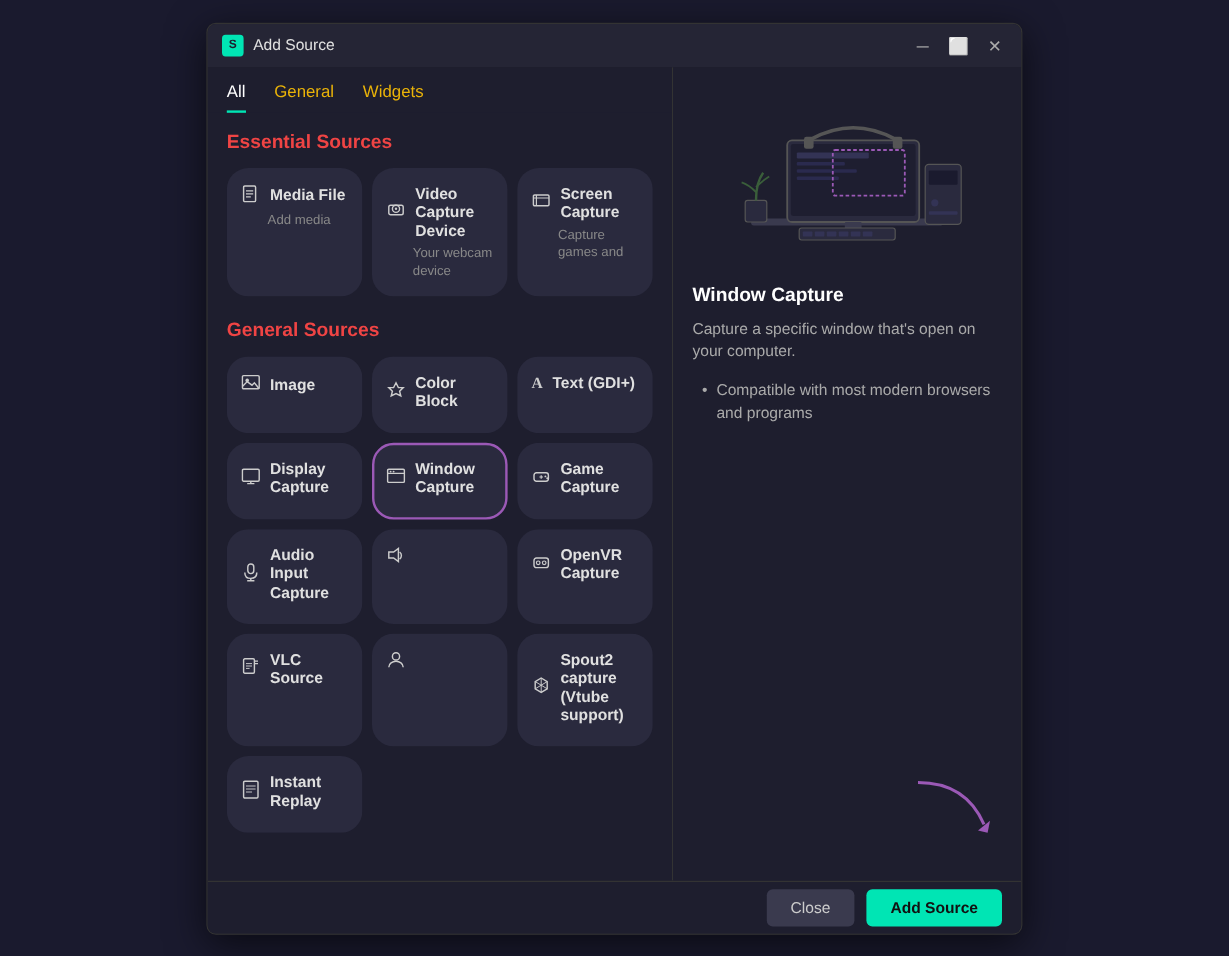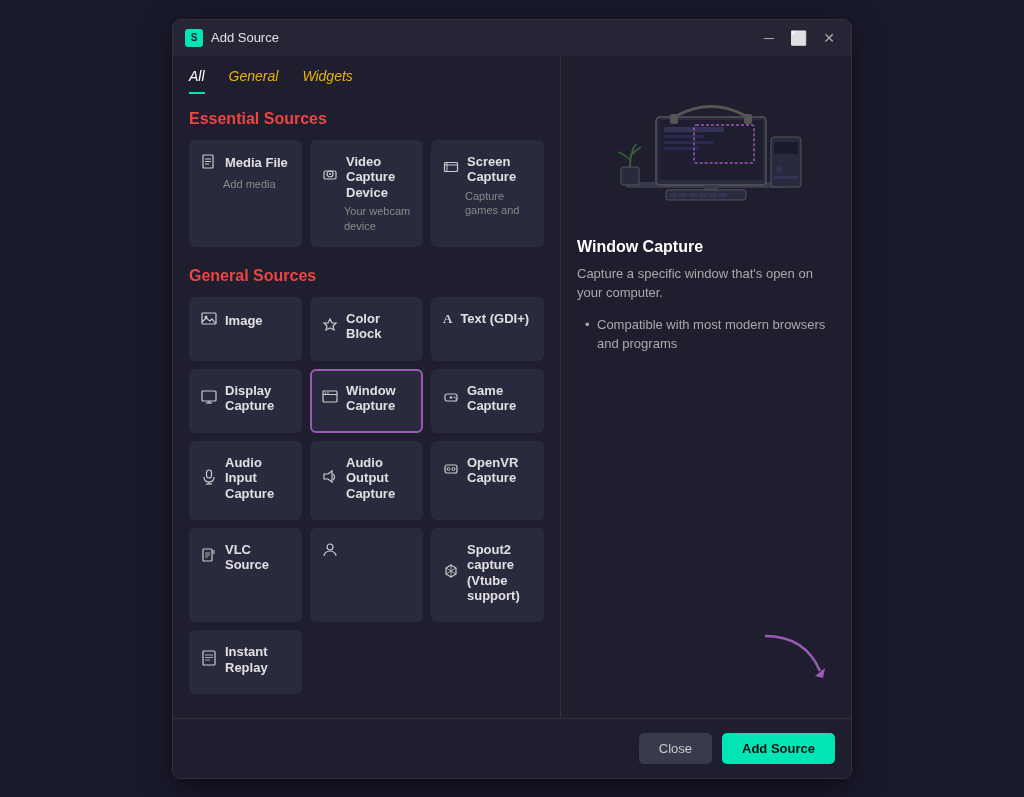--- a/index.html
+++ b/index.html
@@ -82,21 +82,20 @@
       overflow: hidden;
       border-right: 1px solid #333;
     }
 
     .tabs {
       display: flex;
       padding: 12px 16px 0;
       gap: 24px;
       background: #1e1e2e;
       flex-shrink: 0;
-      font-style: italic;
     }
     .tab {
       color: #eab308;
       font-size: 14px;
       cursor: pointer;
       padding-bottom: 8px;
       border-bottom: 2px solid transparent;
     }
     .tab.active {
       color: #fff;
@@ -121,21 +120,21 @@
 
     .grid {
       display: grid;
       grid-template-columns: repeat(3, 1fr);
       gap: 8px;
       margin-bottom: 20px;
     }
 
     .source-card {
       background: #2a2a3e;
-      border-radius: 6px;
+      border-radius: 18px;
       padding: 12px 10px;
       cursor: pointer;
       border: 2px solid transparent;
       transition: border-color 0.1s;
       min-height: 64px;
     }
     .source-card.selected {
       border-color: #9b59b6;
     }
     .source-card-header {
@@ -209,21 +208,21 @@
       position: relative;
     }
     .detail-supports-list li::before {
       content: '•';
       position: absolute;
       left: 0;
       color: #aaa;
     }
 
     .footer {
-      height: 60px;
+      height: 44px;
       background: #1e1e2e;
       border-top: 1px solid #333;
       display: flex;
       align-items: center;
       justify-content: flex-end;
       padding: 0 16px;
       gap: 10px;
       flex-shrink: 0;
     }
 
@@ -419,21 +418,20 @@
           </div>
 
           <div class="source-card">
             <div class="source-card-header">
               <span class="source-card-icon">
                 <svg width="16" height="16" viewBox="0 0 16 16" fill="none">
                   <polygon points="2,5 6,5 10,2 10,13 6,10 2,10" stroke="#ccc" stroke-width="1.2" fill="none"></polygon>
                   <path d="M11 5 C13 6.5 13 9.5 11 11" stroke="#ccc" stroke-width="1.2" fill="none"></path>
                 </svg>
               </span>
-              <span class="source-card-title">Audio Output Capture</span>
             </div>
           </div>
 
           <div class="source-card">
             <div class="source-card-header">
               <span class="source-card-icon">
                 <svg width="16" height="16" viewBox="0 0 16 16" fill="none">
                   <rect x="2" y="4" width="12" height="8" rx="2" stroke="#ccc" stroke-width="1.2"></rect>
                   <circle cx="5.5" cy="8" r="1.5" stroke="#ccc" stroke-width="1"></circle>
                   <circle cx="10.5" cy="8" r="1.5" stroke="#ccc" stroke-width="1"></circle>

